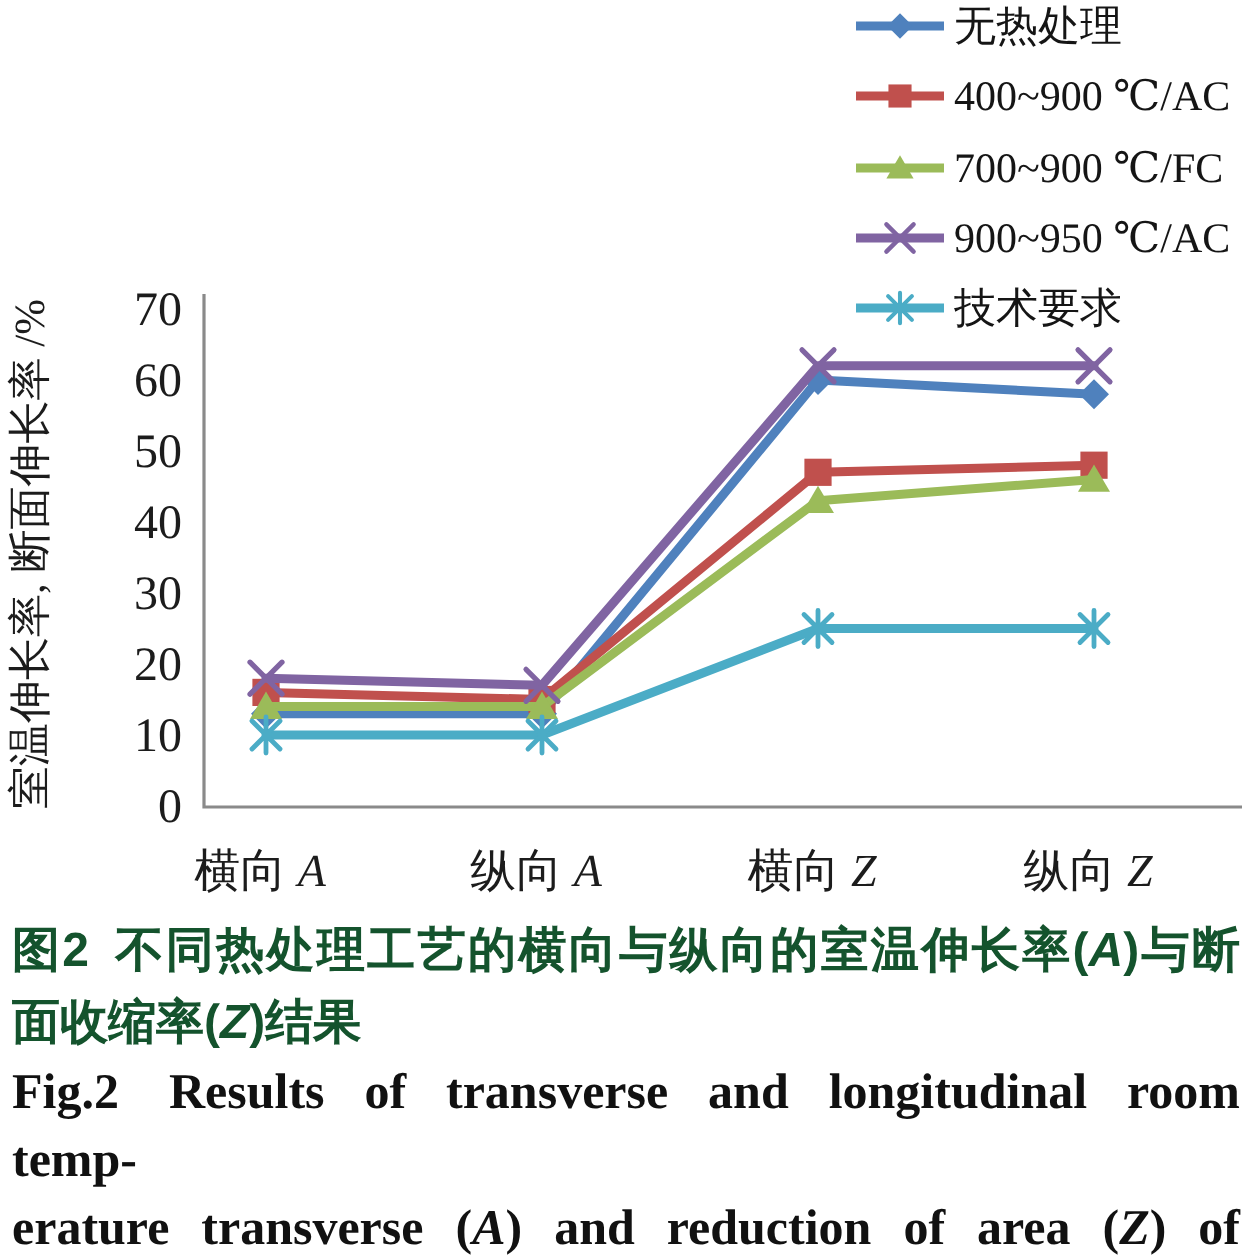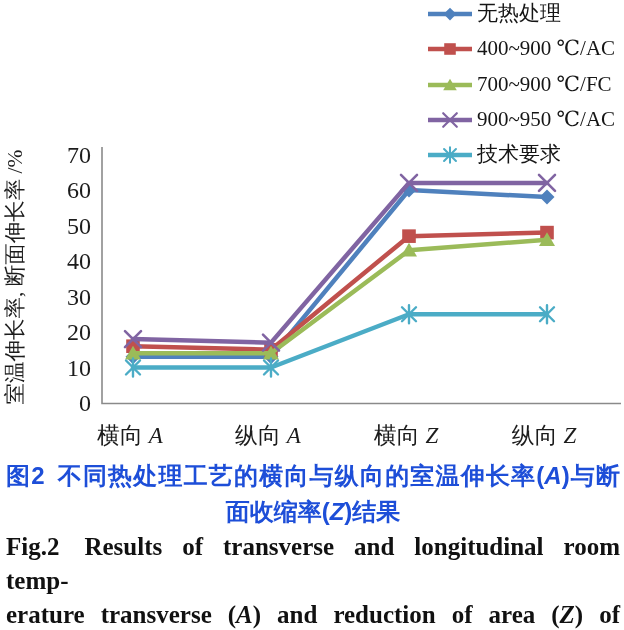--- a/index.html
+++ b/index.html
@@ -1,27 +1,27 @@
 <!DOCTYPE html>
 <html><head>
 <meta charset="utf-8">
 <style>
   html,body{margin:0;padding:0;background:#ffffff;}
   .page{position:relative;width:624px;height:630px;background:#fff;overflow:hidden;
         font-family:"Liberation Serif","DejaVu Serif",serif;color:#1a1a1a;}
   #chart-area{position:absolute;left:0;top:0;width:624px;height:460px;}
   #chart-area svg{display:block;}
   .legend{position:absolute;left:427px;top:0;width:197px;}
-  .legend-row{position:absolute;left:0;display:flex;align-items:flex-end;gap:4px;height:26px;}
+  .legend-row{position:absolute;left:0;display:flex;align-items:center;gap:4px;height:26px;}
   .legend-label{font-size:21px;line-height:26px;white-space:nowrap;color:#151515;}
   .caption{position:absolute;left:6px;width:614px;}
   .caption-cn{top:458px;font-family:"Liberation Sans","DejaVu Sans",sans-serif;
-              font-weight:bold;font-size:24px;line-height:36px;color:#1d4ed8;}
+              font-weight:bold;font-size:24px;line-height:36px;color:#14532d;}
   .caption-en{top:530px;font-weight:bold;font-size:25px;line-height:34px;color:#111;}
-  .cap-line{white-space:nowrap;text-align:center;}
+  .cap-line{white-space:nowrap;}
   .cap-line.just{white-space:normal;text-align:justify;text-align-last:justify;}
   .it{font-style:italic;}
 </style>
 </head>
 <body>
 
 <div class="page">
   <div id="chart-area">
       <svg width="624" height="460" viewBox="0 0 624 460">
         <path d="M 102 147 L 102 403.5 L 621 403.5" stroke="#8a8a8a" stroke-width="1.6" fill="none"></path>

